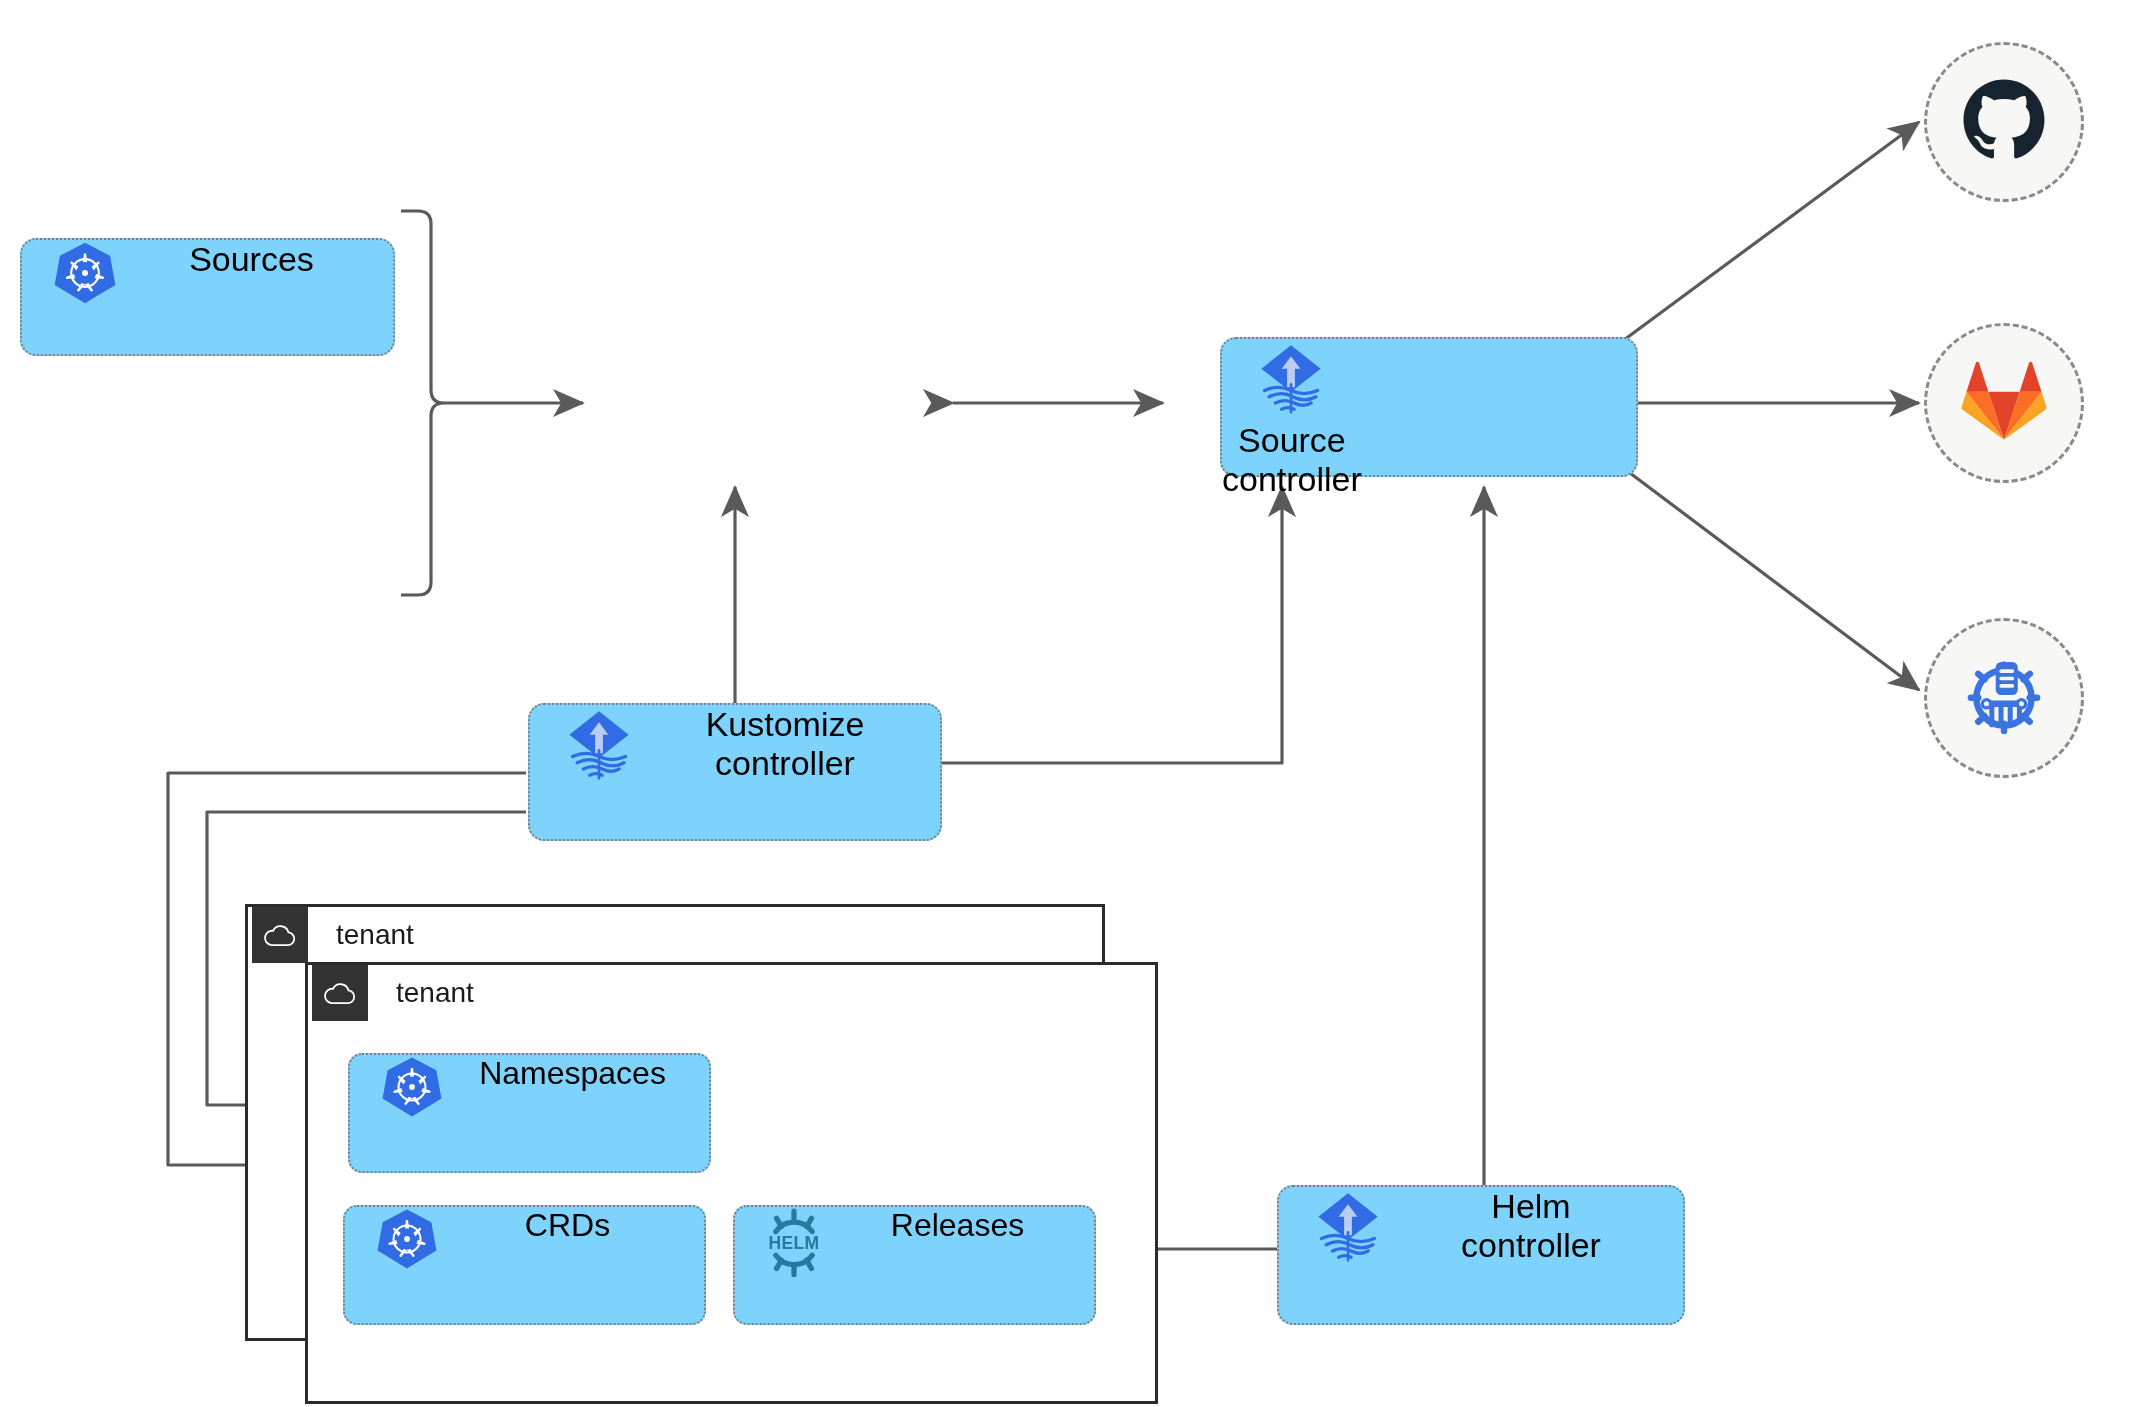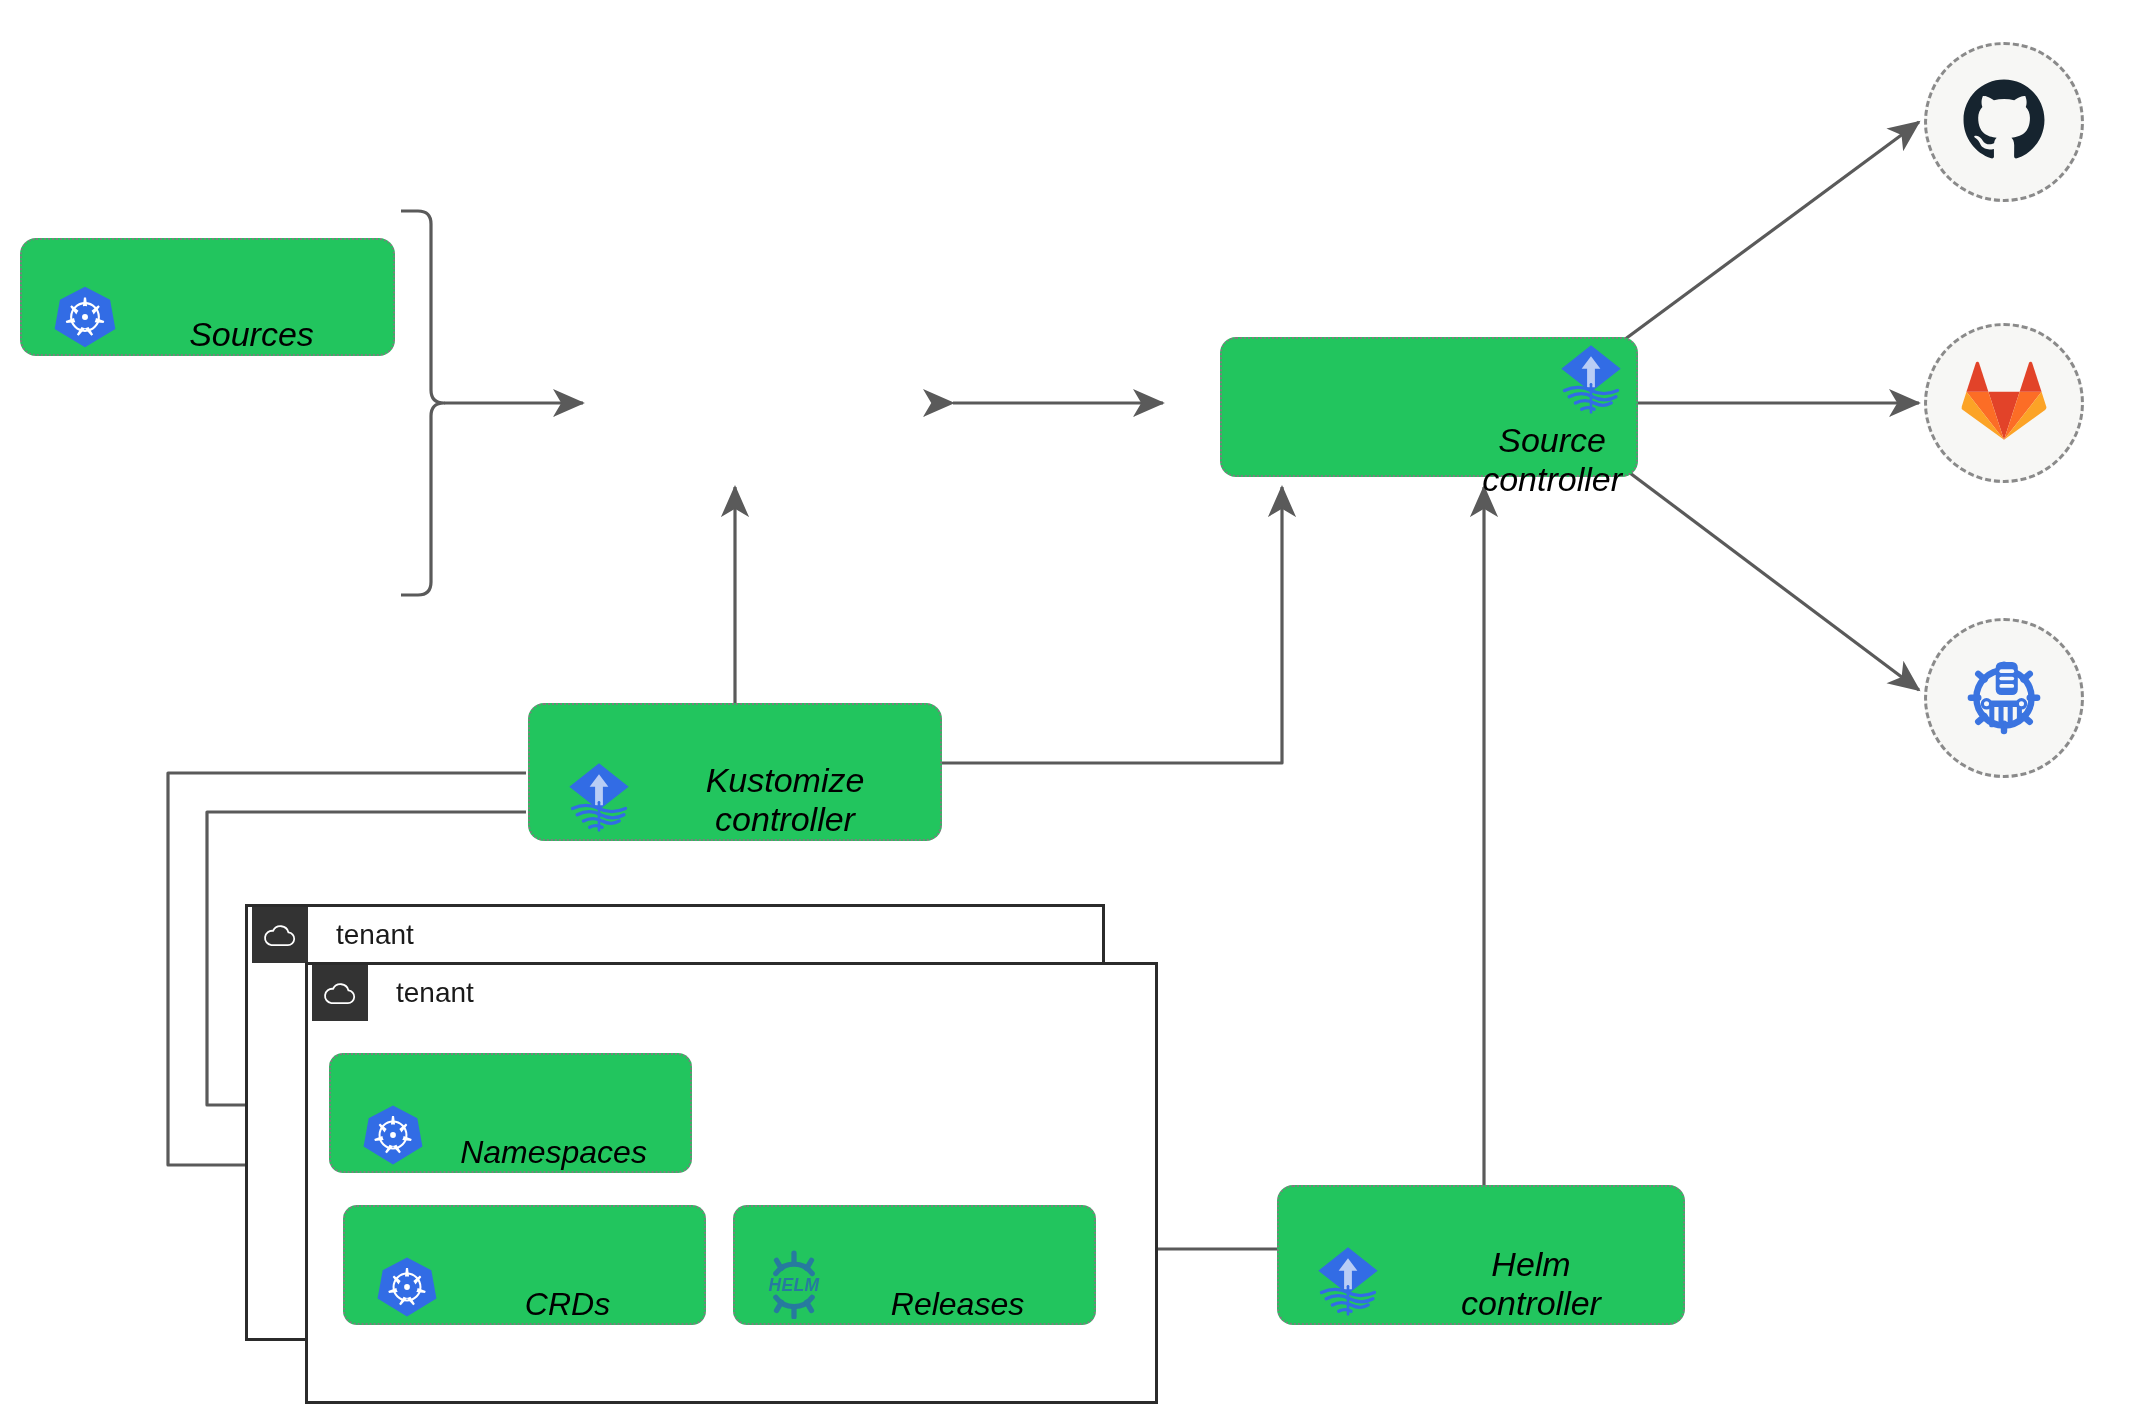--- a/index.html
+++ b/index.html
@@ -3,26 +3,25 @@
 <meta charset="utf-8">
 <style>
   html,body{margin:0;padding:0;background:#ffffff;}
   body{font-family:"Liberation Sans","DejaVu Sans",sans-serif;}
   #stage{position:relative;width:2144px;height:1407px;background:#fff;overflow:hidden;}
   #wires{position:absolute;inset:0;width:2144px;height:1407px;pointer-events:none;}
 
   
   .card{
     position:absolute;
-    background:#22c55e;
+    background:#7dd3fc;
     border:2px dotted #7d7d7d;
     border-radius:16px;
-    display:flex;align-items:flex-end;
+    display:flex;align-items:flex-start;
     box-sizing:border-box;
-    font-style:italic;
   }
   .card .lbl{
     color:#000;
     font-size:34px;
     line-height:1.15;
     white-space:pre-line;
     text-align:center;
     flex:1 1 auto;
     padding-right:14px;
   }
@@ -244,21 +243,21 @@
   <div class="tenant" style="left:305px;top:962px;width:853px;height:442px;">
     <div class="tbar">
       <span class="tsq">
         <svg width="36" height="36" viewBox="0 0 48 36">
           <path d="M12.5 31.5h22a8.5 8.5 0 0 0 .8-16.96A11 11 0 0 0 14.8 12.4 8.2 8.2 0 0 0 12.5 31.5z" fill="none" stroke="#ffffff" stroke-width="2.4" stroke-linejoin="round"></path>
         </svg>
       </span>
       <span class="tname">tenant</span>
     </div>
 
-    <div class="card small" style="left:21px;top:88px;width:363px;height:120px;">
+    <div class="card small" style="left:40px;top:88px;width:363px;height:120px;">
       <span class="ico">
         <svg width="64" height="64" viewBox="0 0 100 100">
           <polygon points="50,4 88,24 96,68 50,96 4,68 12,24" fill="#326ce5"></polygon>
           <g fill="#fff">
             <circle cx="50" cy="50" r="4.5"></circle>
             <path d="M48.4 20.5h3.2l1.6 13.2a18 18 0 0 0-6.4 0z"></path>
             <path d="M27.6 34.5l2.2-2.3 10.3 8.4a18 18 0 0 0-3.2 5.5z"></path>
             <path d="M72.4 34.5l-2.2-2.3-10.3 8.4a18 18 0 0 1 3.2 5.5z"></path>
             <path d="M21.8 59.2l-1-3.1 12.6-4.4a18 18 0 0 0 2 6.1z"></path>
             <path d="M78.2 59.2l1-3.1-12.6-4.4a18 18 0 0 1-2 6.1z"></path>

